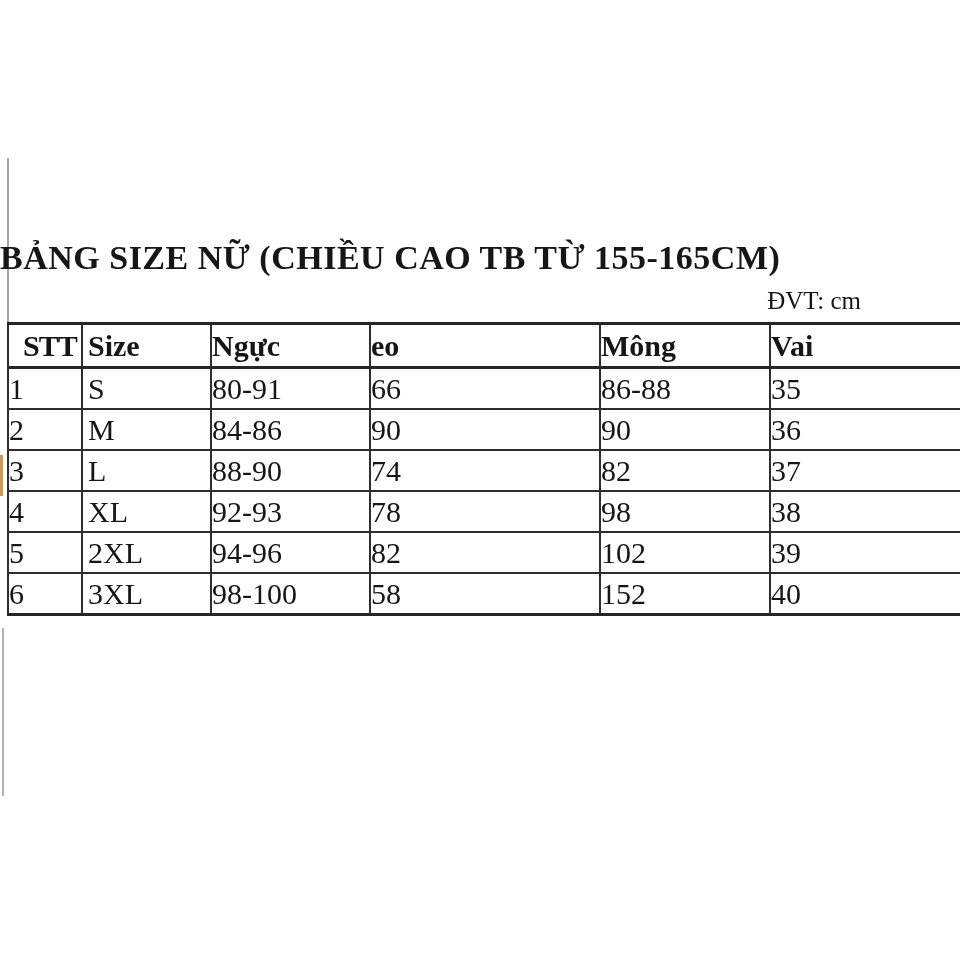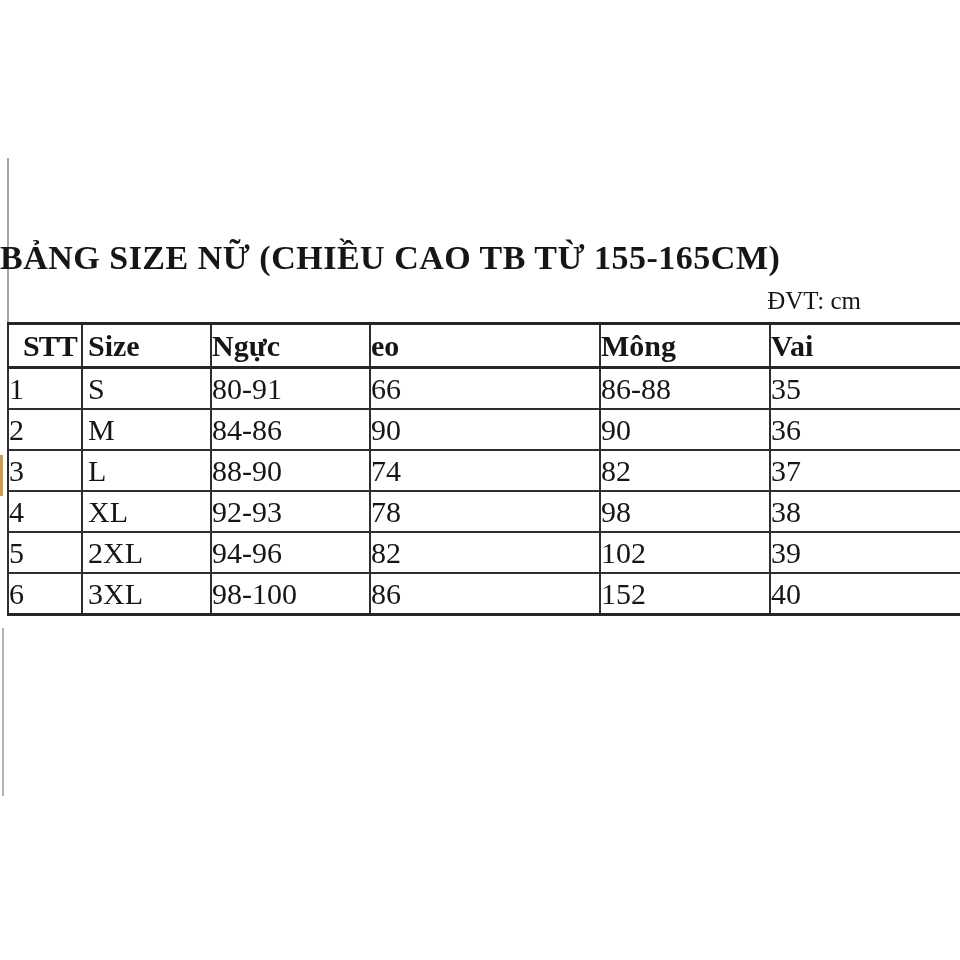--- a/index.html
+++ b/index.html
@@ -167,20 +167,20 @@
           <td>2XL</td>
           <td>94-96</td>
           <td>82</td>
           <td>102</td>
           <td>39</td>
         </tr>
         <tr>
           <td>6</td>
           <td>3XL</td>
           <td>98-100</td>
-          <td>86</td>
+          <td>58</td>
           <td>152</td>
           <td>40</td>
         </tr>
       </tbody>
   </table>
 
 </div>
 
 </body></html>

